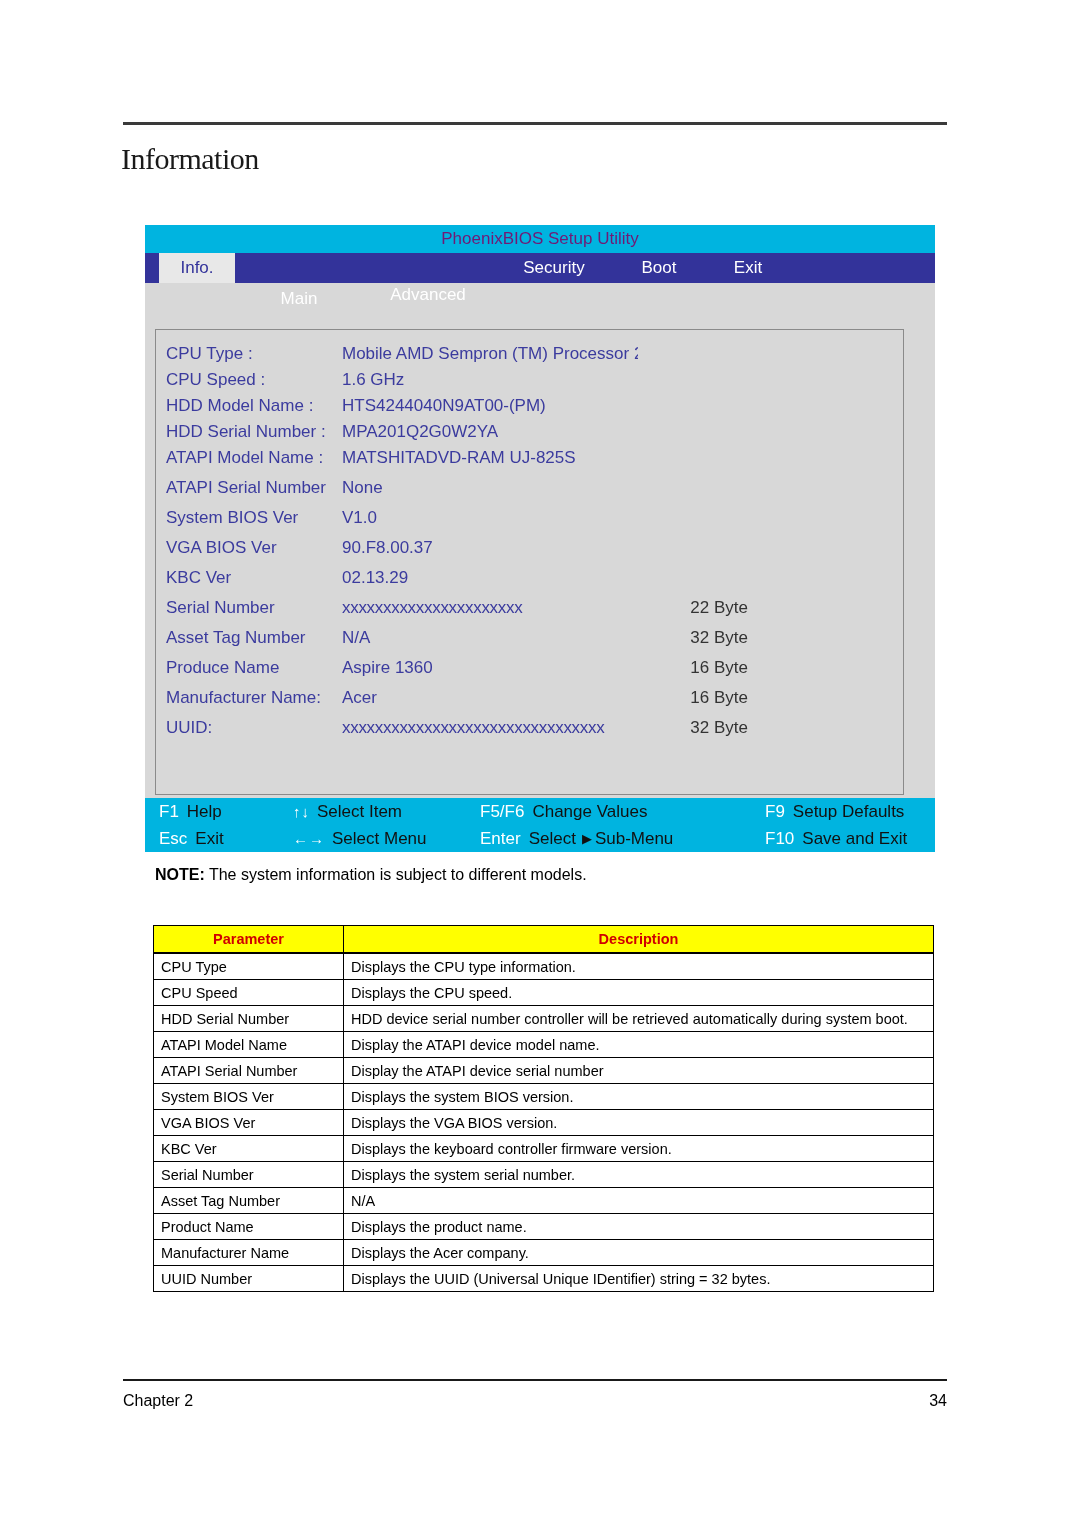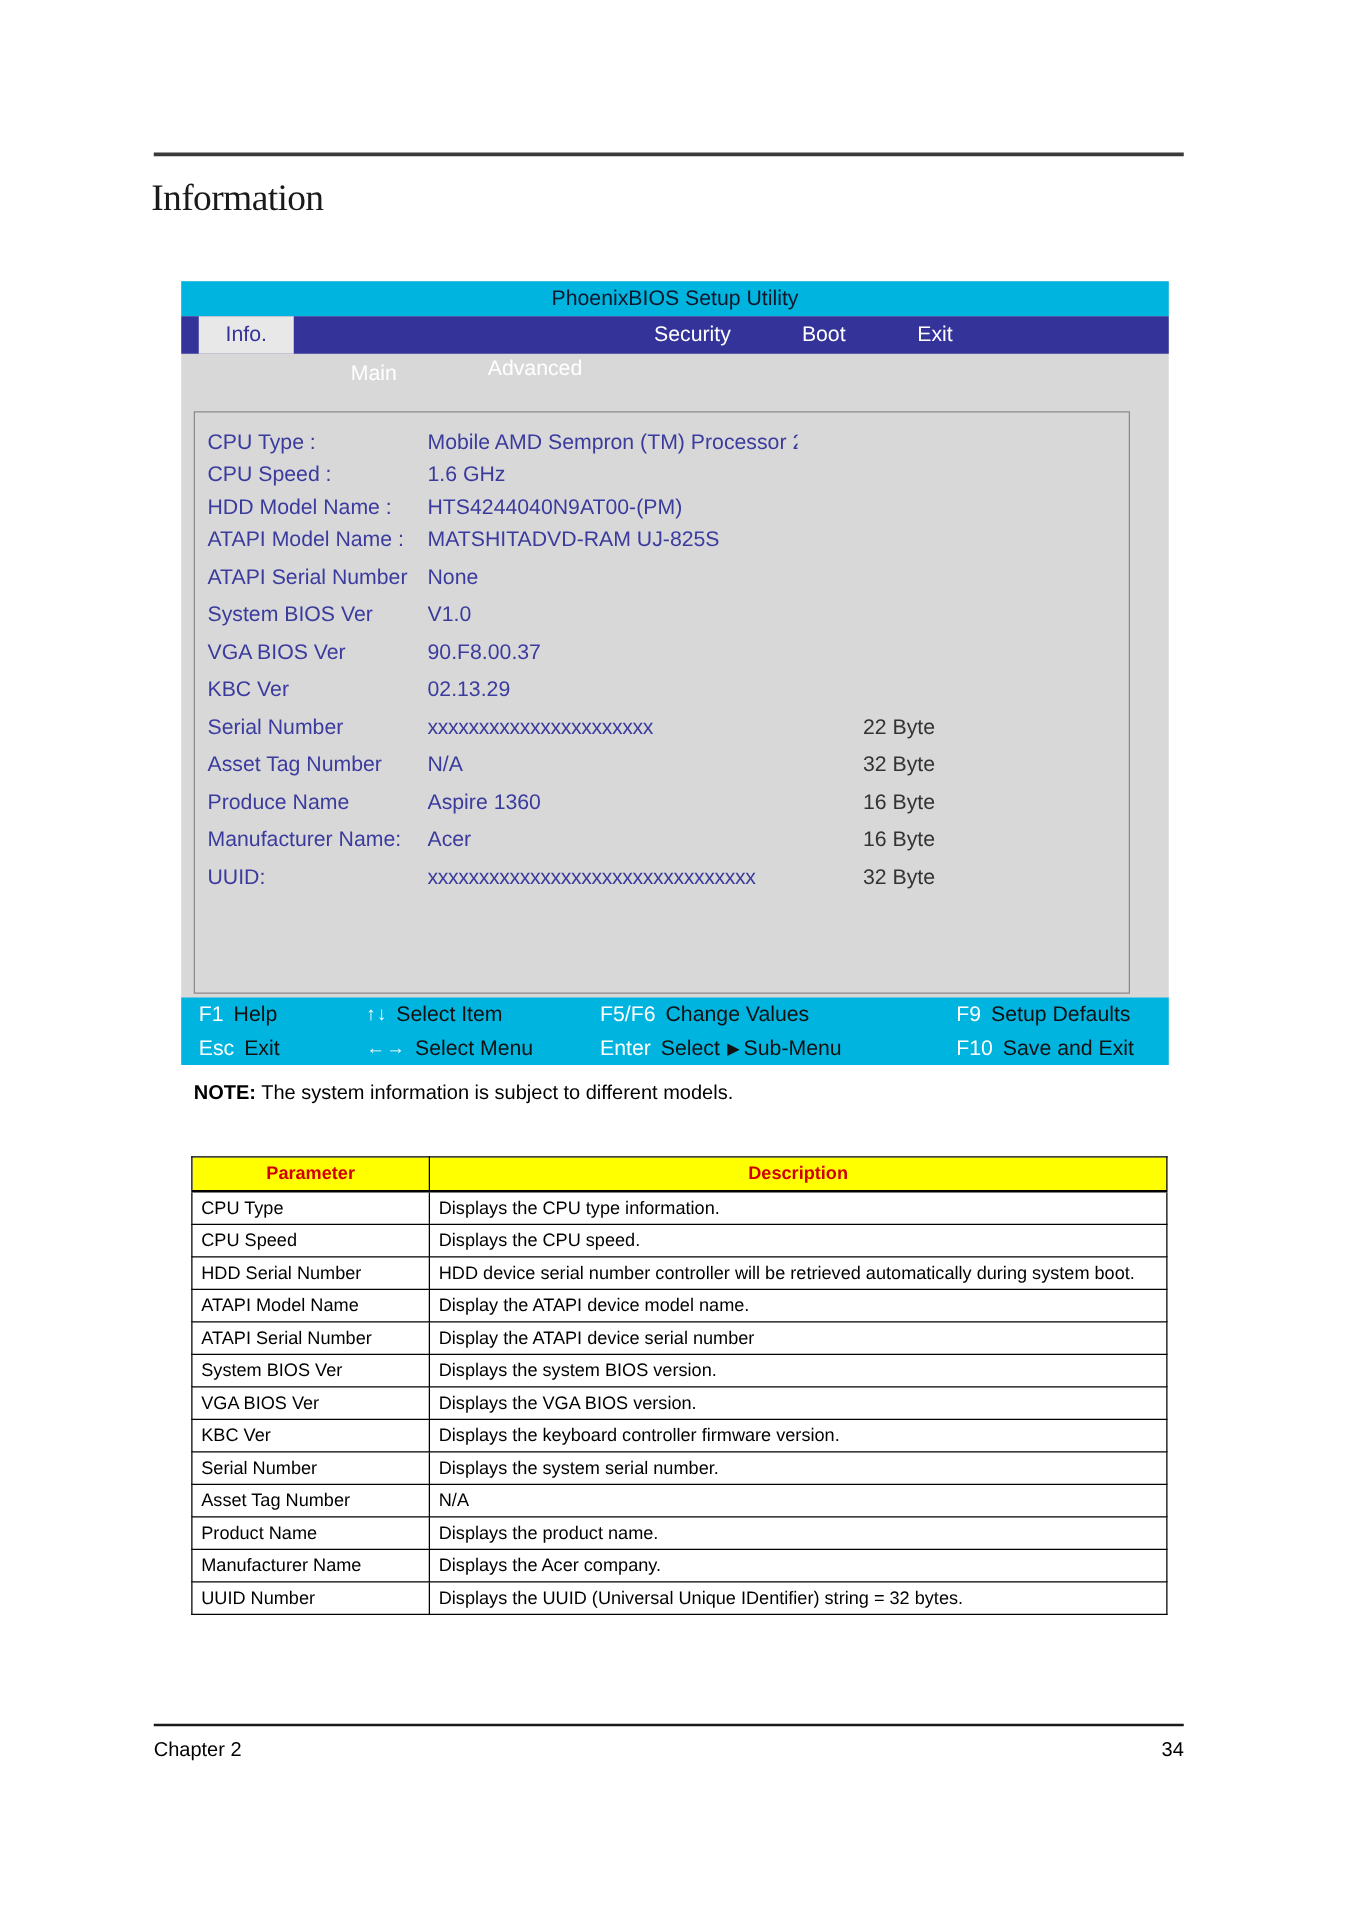--- a/index.html
+++ b/index.html
@@ -47,21 +47,21 @@
     left: 145px; top: 225px;
     width: 790px;
     height: 627px;
     background: #d8d8d8;
   }
   .bios-titlebar {
     position: absolute;
     left: 0; top: 0;
     width: 790px; height: 28px;
     background: #00b4e0;
-    color: #0f172a;
+    color: #701a75;
     font-size: 17px;
     display: flex;
     align-items: center;
     justify-content: center;
   }
   .bios-menubar {
     position: absolute;
     left: 0; top: 28px;
     width: 790px; height: 30px;
     background: #33339a;
@@ -271,20 +271,25 @@
           <span class="info-label">CPU Speed :</span>
           <span class="info-value">1.6 GHz</span>
           <span class="info-bytes"></span>
         </div>
         <div class="info-row">
           <span class="info-label">HDD Model Name :</span>
           <span class="info-value">HTS4244040N9AT00-(PM)</span>
           <span class="info-bytes"></span>
         </div>
         <div class="info-row">
+          <span class="info-label">HDD Serial Number :</span>
+          <span class="info-value">MPA201Q2G0W2YA</span>
+          <span class="info-bytes"></span>
+        </div>
+        <div class="info-row">
           <span class="info-label">ATAPI Model Name :</span>
           <span class="info-value">MATSHITADVD-RAM UJ-825S</span>
           <span class="info-bytes"></span>
         </div>
 
         <div class="info-row gap">
           <span class="info-label">ATAPI Serial Number</span>
           <span class="info-value">None</span>
           <span class="info-bytes"></span>
         </div>

